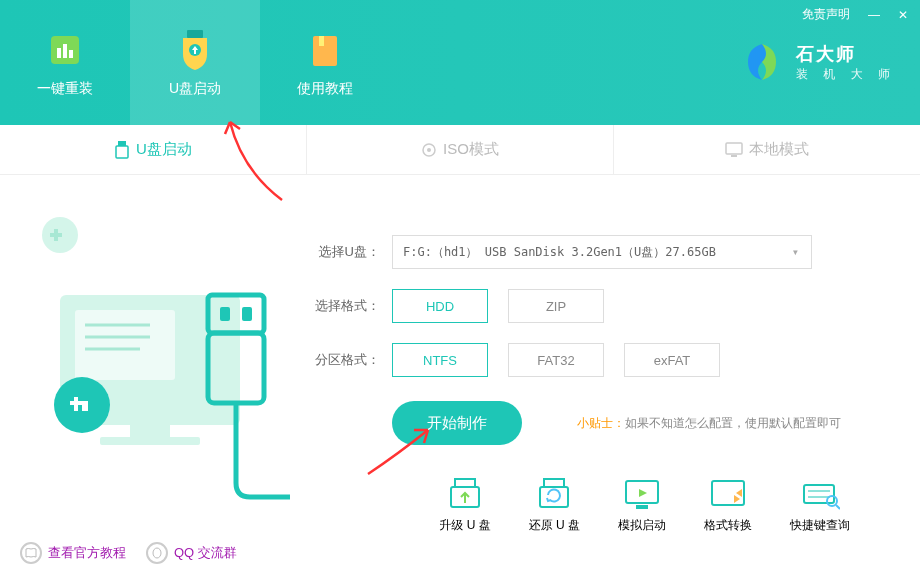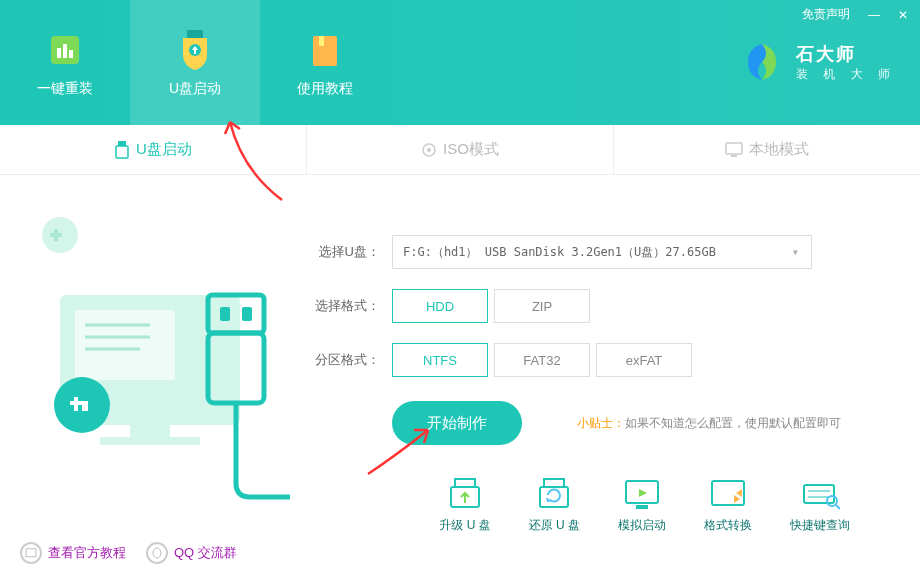--- a/index.html
+++ b/index.html
@@ -25,31 +25,31 @@
 .tab-sep { width: 1px; background: #eee; }
 
 .content { display: flex; padding: 30px 30px 10px 30px; gap: 20px; }
 .illustration { width: 260px; height: 280px; position: relative; }
 
 .form { flex: 1; padding-top: 30px; }
 .row { display: flex; align-items: center; margin-bottom: 20px; }
 .label { width: 70px; font-size: 13px; color: #666; text-align: right; margin-right: 12px; }
 .select { flex: 1; max-width: 420px; height: 34px; border: 1px solid #ddd; display: flex; align-items: center; padding: 0 10px; font-size: 12px; color: #666; position: relative; cursor: pointer; font-family: monospace; }
 .select::after { content: "▾"; position: absolute; right: 12px; color: #aaa; }
-.opt-group { display: flex; gap: 6px; }
+.opt-group { display: flex; gap: 20px; }
 .opt { width: 96px; height: 34px; border: 1px solid #ddd; display: flex; align-items: center; justify-content: center; font-size: 13px; color: #888; cursor: pointer; }
 .opt.sel { border-color: #1ec6b6; color: #1ec6b6; }
 
 .action-row { display: flex; align-items: center; margin-top: 24px; margin-left: 82px; gap: 30px; }
 .start-btn { width: 130px; height: 44px; border-radius: 22px; background: #1ec6b6; color: #fff; display: flex; align-items: center; justify-content: center; font-size: 15px; cursor: pointer; }
 .tip { font-size: 12px; color: #888; margin-left: 25px; }
 .tip-label { color: #ff9800; }
 
 .bottom-icons { display: flex; justify-content: flex-end; gap: 38px; padding: 0 40px 0 0; margin-top: 30px; }
-.bicon { display: flex; flex-direction: column; align-items: center; gap: 6px; font-size: 12px; color: #0f766e; cursor: pointer; }
+.bicon { display: flex; flex-direction: column; align-items: center; gap: 6px; font-size: 12px; color: #000000; cursor: pointer; }
 
 .footer-left { position: absolute; left: 20px; bottom: 16px; display: flex; gap: 20px; }
 .flink { display: flex; align-items: center; gap: 6px; font-size: 13px; color: #a21caf; cursor: pointer; }
 .flink-ico { width: 22px; height: 22px; border: 2px solid #ccc; border-radius: 50%; display: flex; align-items: center; justify-content: center; }
 
 .arrow { position: absolute; color: #ff3333; pointer-events: none; }
 .arrow1 { left: 222px; top: 110px; }
 .arrow2 { left: 358px; top: 424px; }
 </style>
 </head>

